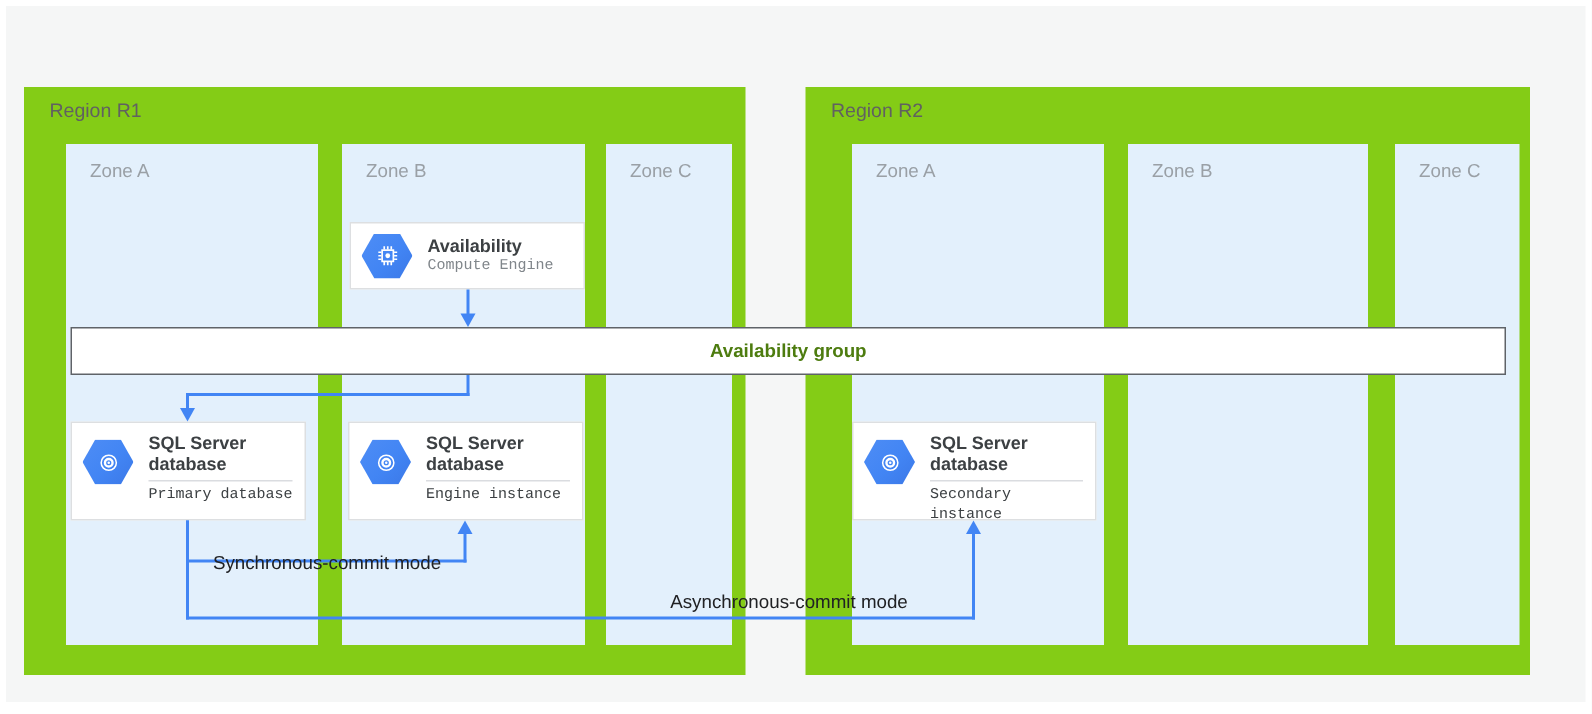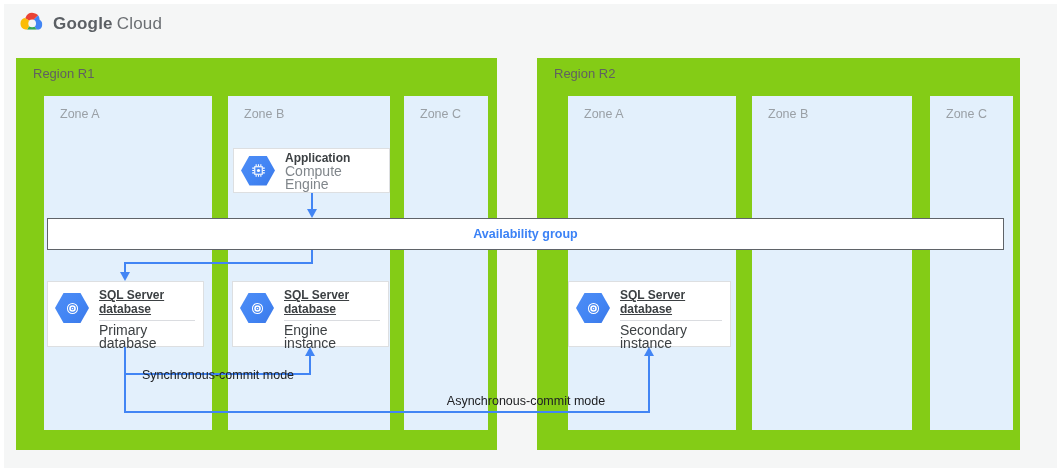--- a/index.html
+++ b/index.html
@@ -20,64 +20,45 @@
   .zone-label { position:absolute; left:16px; top:11px; font-size:12.5px; color:#9AA0A6; }
 
   
   .node { position:absolute; background:#ffffff; border:1px solid #DDDFE1; display:flex; align-items:center; padding:5px 8px 5px 7px; }
   .hex { width:34px; height:30px; flex:0 0 34px;
          clip-path:polygon(25% 0%, 75% 0%, 100% 50%, 75% 100%, 25% 100%, 0% 50%);
          background:linear-gradient(135deg,#4E8DF5 0%,#4285F4 55%,#3B78E7 100%);
          display:flex; align-items:center; justify-content:center; }
   .node-text { flex:1; margin-left:10px; min-width:0; }
   .node-title { font-size:12px; line-height:14px; font-weight:700; color:#3C4043; }
-  .node-sub { font-size:14px; line-height:13px; color:#3C4043; }
+  .node-sub { font-size:10px; line-height:13px; color:#3C4043;font-family:Liberation Mono, monospace; }
   .node-sub.gray { color:#80868B; }
   .divider { height:1px; background:#DADCE0; margin:4px 0 3px 0; }
   .sql .node-text { align-self:flex-start; margin-top:1px; }
   .sql .hex { align-self:flex-start; margin-top:6px; }
-  .sql .node-title { max-width:82px;text-decoration:underline; }
+  .sql .node-title { max-width:82px; }
 
   
   .ag-bar { position:absolute; left:47px; top:218px; width:957px; height:32px; background:#ffffff;
             border:1.5px solid #5F6368; display:flex; align-items:center; justify-content:center; }
-  .ag-bar span { font-size:12.5px; font-weight:700; color:#3b82f6; }
+  .ag-bar span { font-size:12.5px; font-weight:700; color:#4d7c0f; }
 
   
   .edge { position:absolute; background:#4285F4; }
   .head { position:absolute; width:0; height:0; }
   .head-down { border-left:5px solid transparent; border-right:5px solid transparent; border-top:9px solid #4285F4; }
   .head-up   { border-left:5px solid transparent; border-right:5px solid transparent; border-bottom:9px solid #4285F4; }
   .edge-label { position:absolute; font-size:12.5px; color:#202124; text-align:center; }
 </style>
 </head>
 <body>
 
 <div class="canvas">
   <div class="page-bg"></div>
 
-  <div class="logo">
-    <span>
-      <svg width="27" height="22" viewBox="0 0 24 20">
-        <defs>
-          <clipPath id="cloudclip">
-            <path d="M19.4 7.9 A6.6 6.6 0 0 0 6.6 6.1 A5.5 5.5 0 0 0 6.9 17 L18.5 17 A5.1 5.1 0 0 0 19.4 7.9 Z"></path>
-          </clipPath>
-        </defs>
-        <g clip-path="url(#cloudclip)">
-          <polygon fill="#EA4335" points="12,10 2,4 9,-3 21,1"></polygon>
-          <polygon fill="#4285F4" points="12,10 21,1 27,6 27,16 20,22"></polygon>
-          <polygon fill="#34A853" points="12,10 20,22 5,22"></polygon>
-          <polygon fill="#FBBC05" points="12,10 5,22 -3,22 -3,4 2,4"></polygon>
-          <circle fill="#F5F6F6" cx="12.6" cy="11.3" r="3.5"></circle>
-        </g>
-      </svg>
-    </span>
-    <span class="logo-text"><span class="g">Google</span><span class="c">Cloud</span></span>
-  </div>
 
   <div class="region" style="left:16px; width:481px;">
     <div class="region-label">Region R1</div>
     <div class="zone" style="left:28px; width:168px;">
       <div class="zone-label">Zone A</div>
     </div>
     <div class="zone" style="left:212px; width:162px;">
       <div class="zone-label">Zone B</div>
     </div>
     <div class="zone" style="left:388px; width:84px;">
@@ -102,21 +83,21 @@
     <div class="hex">
       <svg width="15" height="15" viewBox="0 0 16 16">
         <g stroke="#ffffff" stroke-width="1.2" fill="none">
           <rect x="4" y="4" width="8" height="8"></rect>
           <path d="M5.5 1.3v2.2 M8 1.3v2.2 M10.5 1.3v2.2 M5.5 12.5v2.2 M8 12.5v2.2 M10.5 12.5v2.2 M1.3 5.5h2.2 M1.3 8h2.2 M1.3 10.5h2.2 M12.5 5.5h2.2 M12.5 8h2.2 M12.5 10.5h2.2"></path>
         </g>
         <circle cx="8" cy="8" r="1.7" fill="#ffffff"></circle>
       </svg>
     </div>
     <div class="node-text">
-      <div class="node-title">Application</div>
+      <div class="node-title">Availability</div>
       <div class="node-sub gray">Compute Engine</div>
     </div>
   </div>
 
   <div class="ag-bar">
     <span>Availability group</span>
   </div>
 
   <div class="node sql" style="left:47px; top:281px; width:157px; height:66px;">
     <div class="hex">

